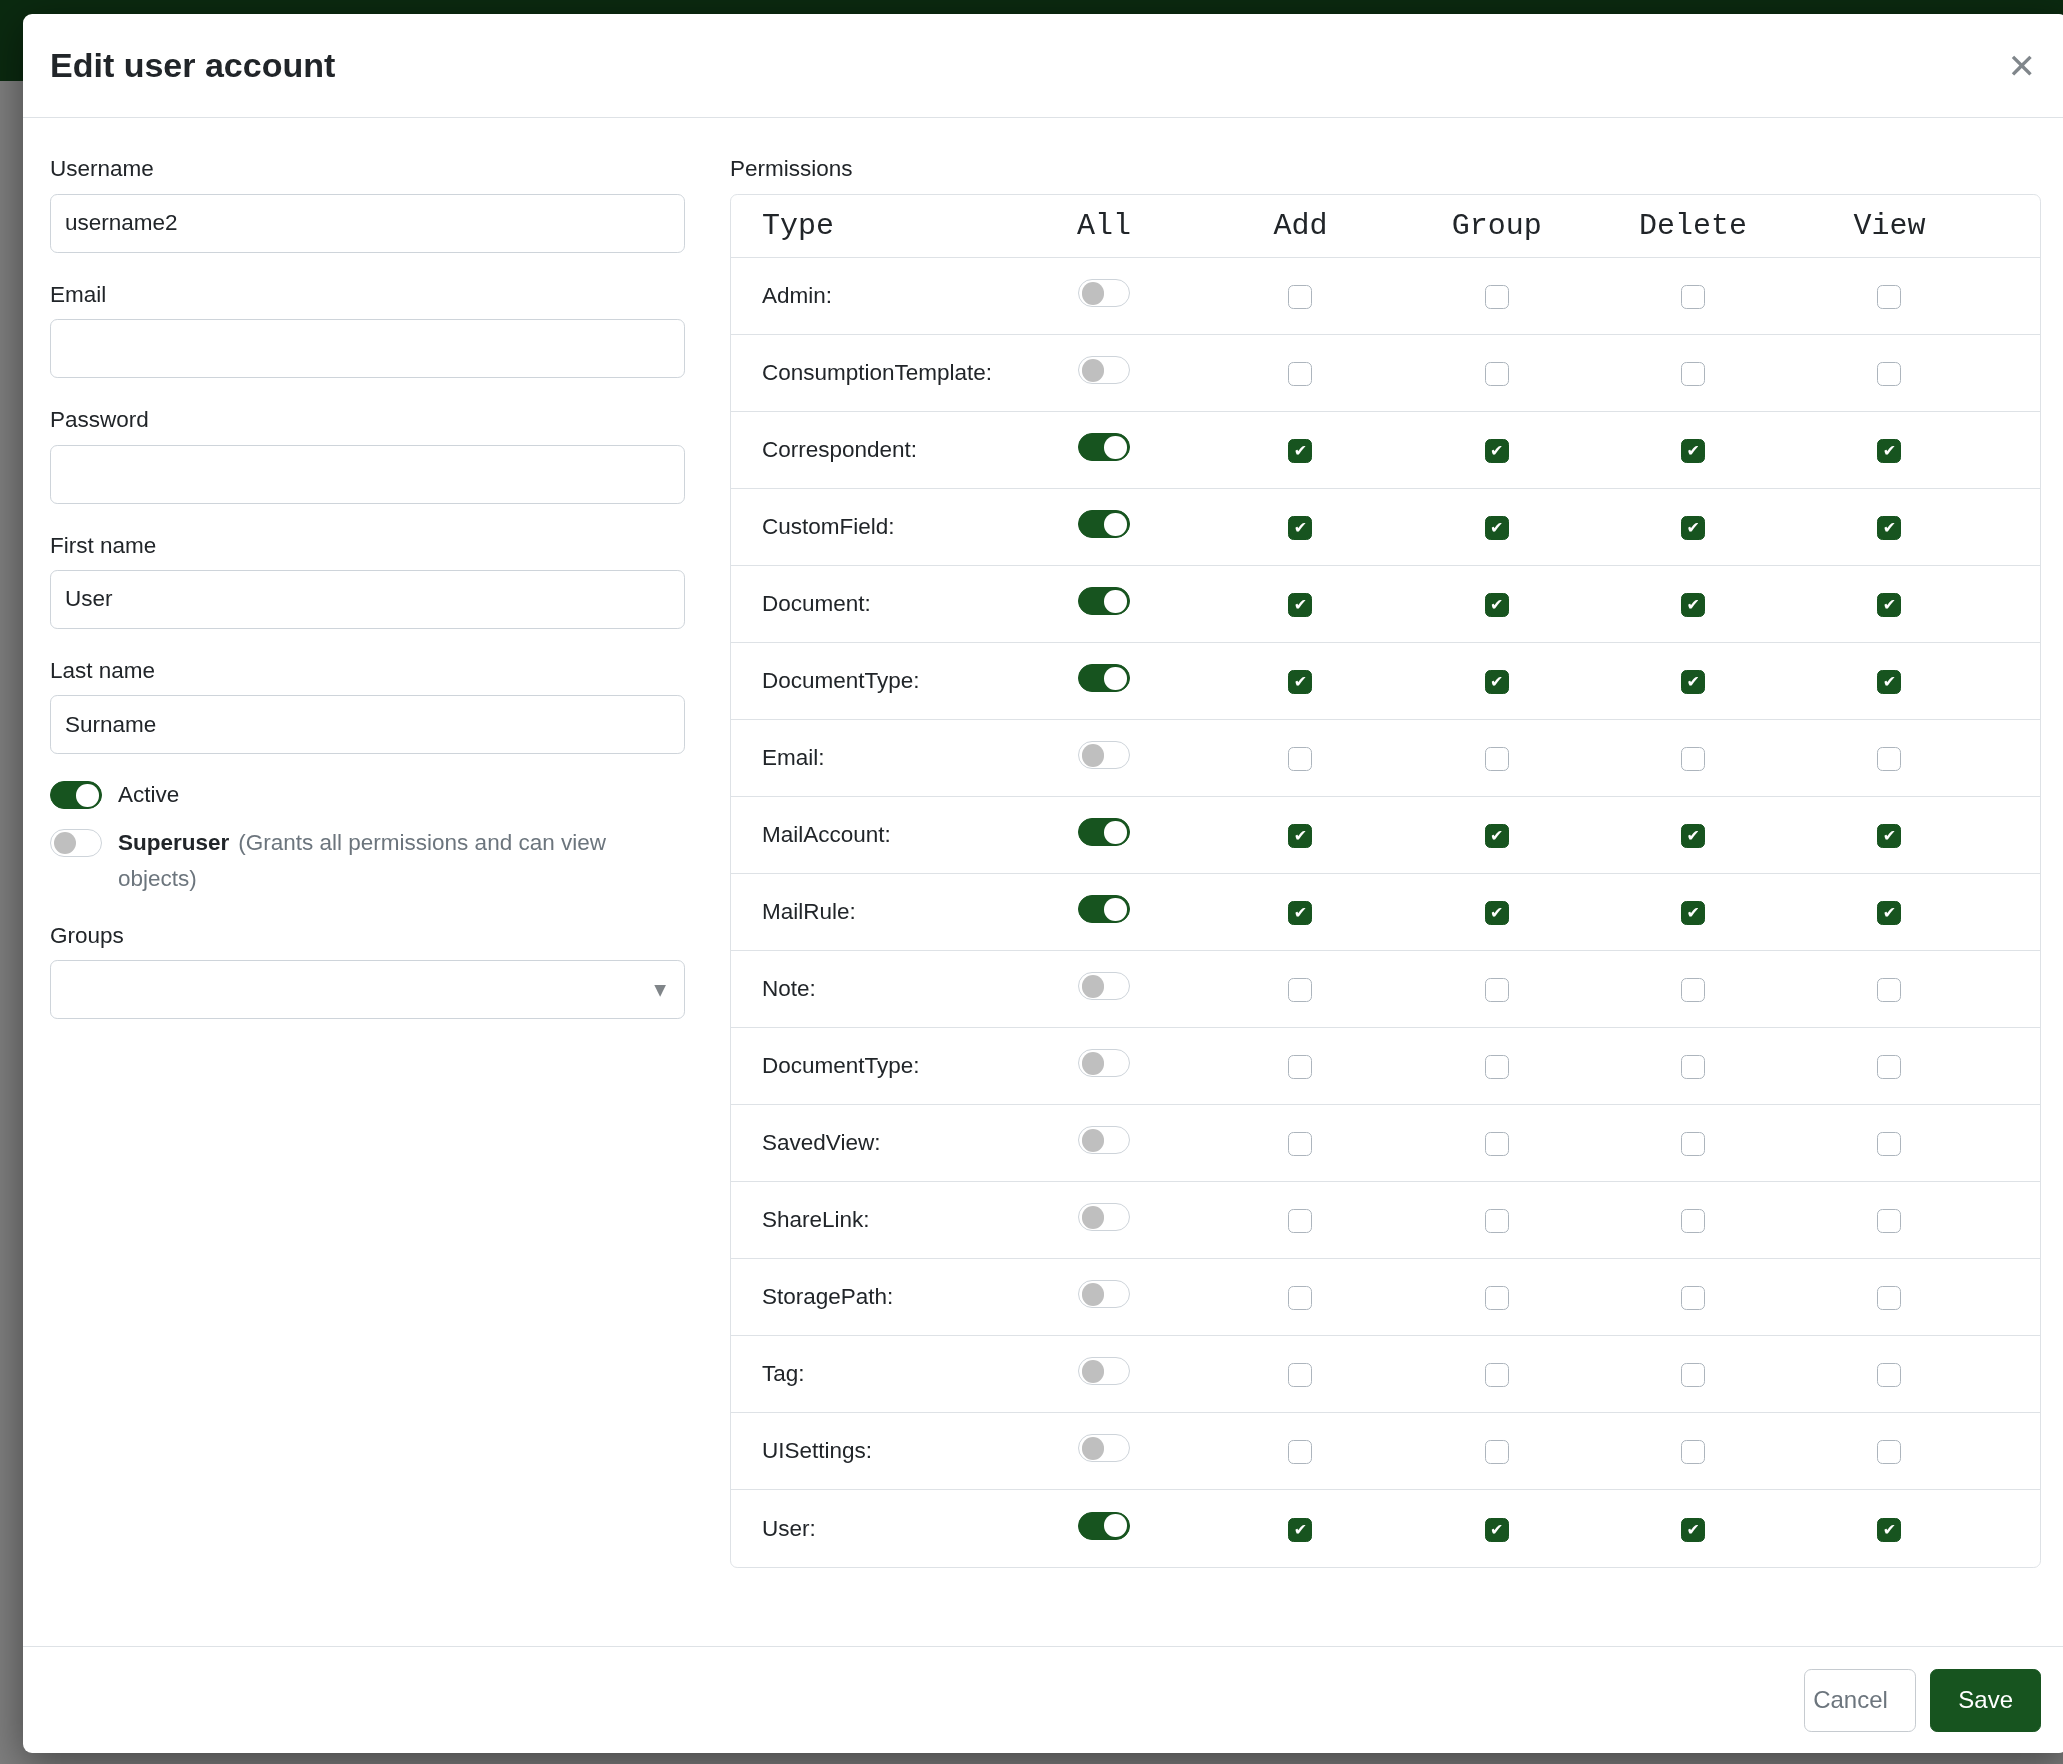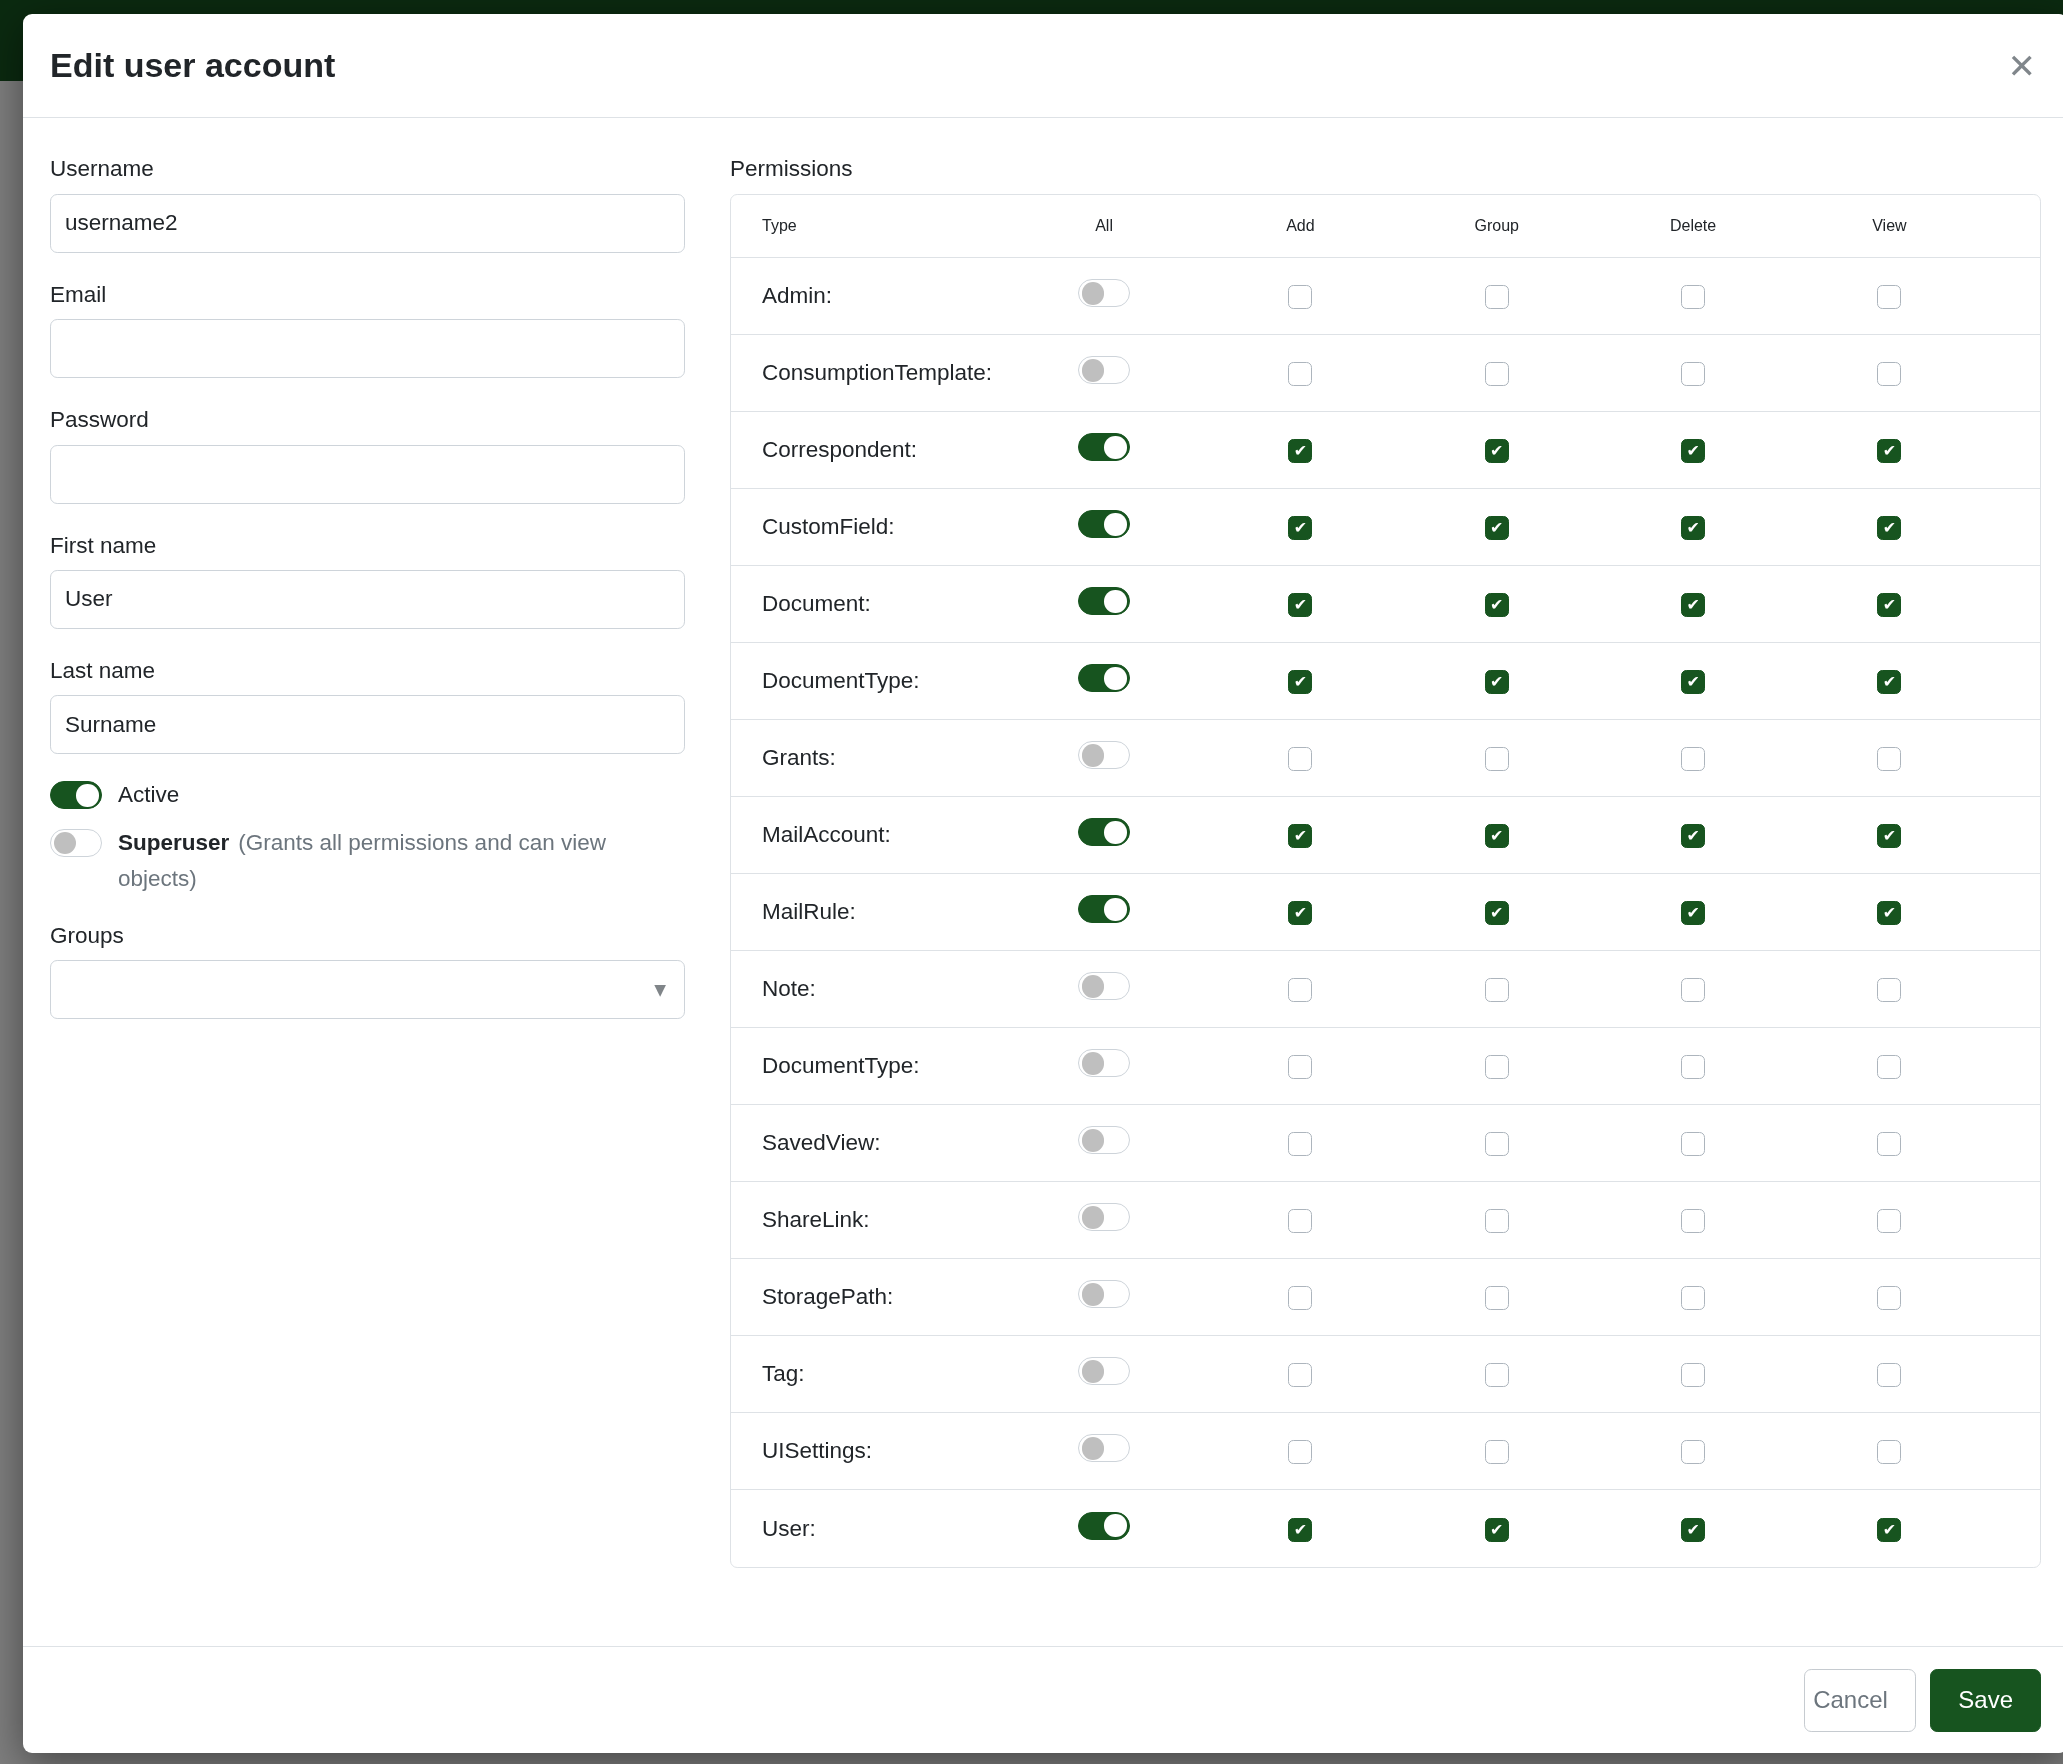--- a/index.html
+++ b/index.html
@@ -74,22 +74,22 @@
     height: 59px; border: 0.9px solid #ced4da; border-radius: 7.2px;
     display: flex; align-items: center; justify-content: flex-end;
     padding: 0 18px; cursor: pointer; background: #fff;
   }
   .caret { font-size: 23.4px; color: #808589; line-height: 1; }
 
   .perm-heading { font-size: 22.5px; color: #212529; margin-bottom: 9px; line-height: 1.35; }
   .perm-table-wrap { border: 0.9px solid #dee2e6; border-radius: 7.2px; overflow: hidden; background: #fff; }
   table.perm-table { width: 100%; border-collapse: collapse; table-layout: fixed; }
   .perm-table th {
-    height: 63px; font-weight: 400; font-size: 16px; color: #212529;
-    border-bottom: 0.9px solid #dee2e6; text-align: center; padding: 0;
+    height: 63px; font-weight: 400; font-size: 30px; color: #212529;
+    border-bottom: 0.9px solid #dee2e6; text-align: center; padding: 0; font-family: Liberation Mono, monospace;
   }
   .perm-table td {
     height: 77px; font-size: 22.5px; color: #212529;
     border-bottom: 0.9px solid #dee2e6; text-align: center; padding: 0;
   }
   .perm-table tr:last-child td { border-bottom: none; }
   .perm-table th.type-col, .perm-table td.type-cell { text-align: left; padding-left: 31px; }
 
   .checkbox {
     width: 24px; height: 24px; border: 0.9px solid #adb5bd; border-radius: 5.4px;
@@ -279,21 +279,21 @@
                   </span></td>
                 <td><span class="checkbox checked">
                     <span class="check">✔</span>
                   </span></td>
                 <td><span class="checkbox checked">
                     <span class="check">✔</span>
                   </span></td>
                 <td></td>
               </tr>
               <tr>
-                <td class="type-cell">Grants:</td>
+                <td class="type-cell">Email:</td>
                 <td><span class="toggle"><span class="knob"></span></span></td>
                 <td><span class="checkbox"></span></td>
                 <td><span class="checkbox"></span></td>
                 <td><span class="checkbox"></span></td>
                 <td><span class="checkbox"></span></td>
                 <td></td>
               </tr>
               <tr>
                 <td class="type-cell">MailAccount:</td>
                 <td><span class="toggle on"><span class="knob"></span></span></td>

